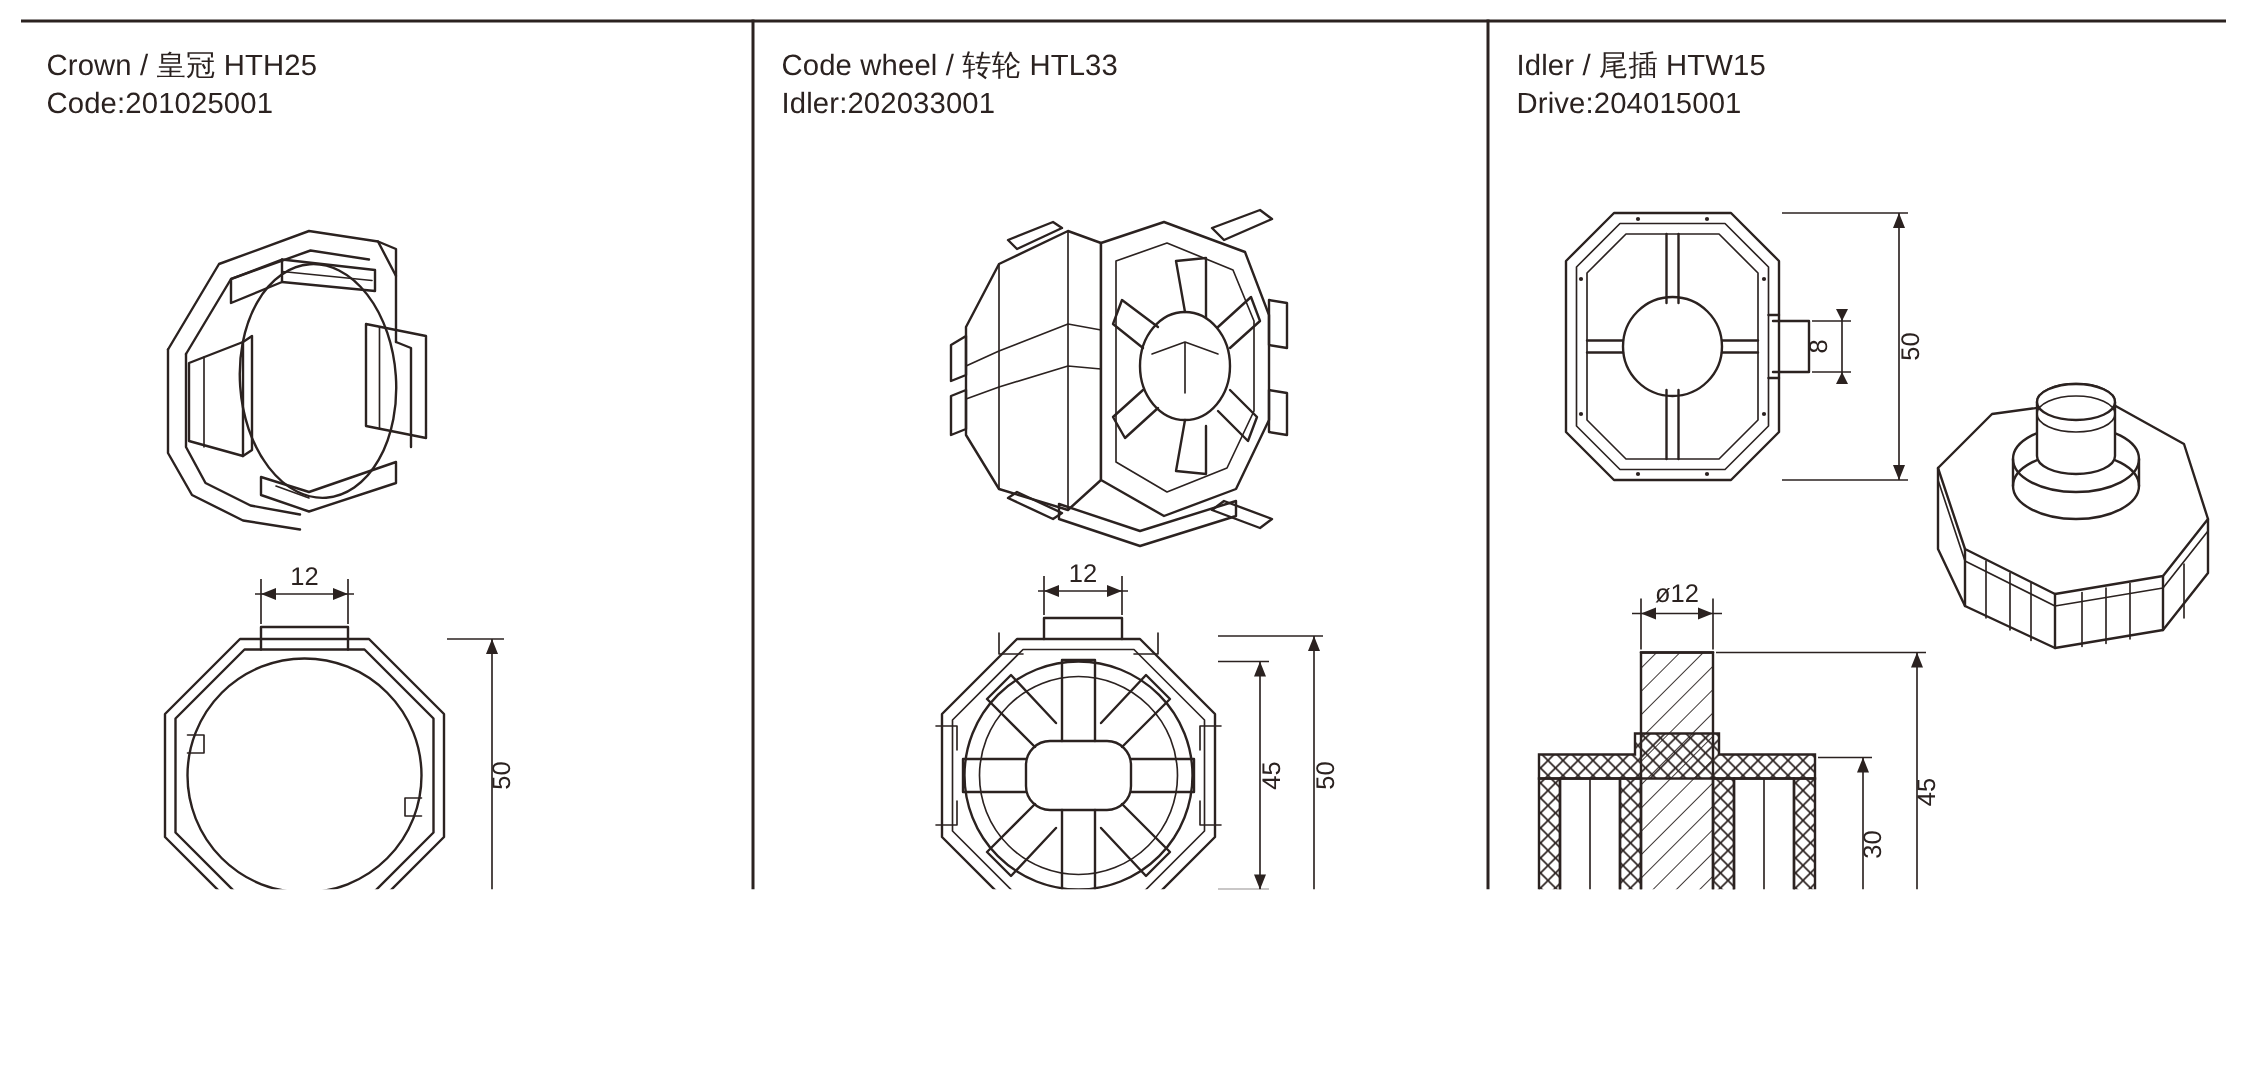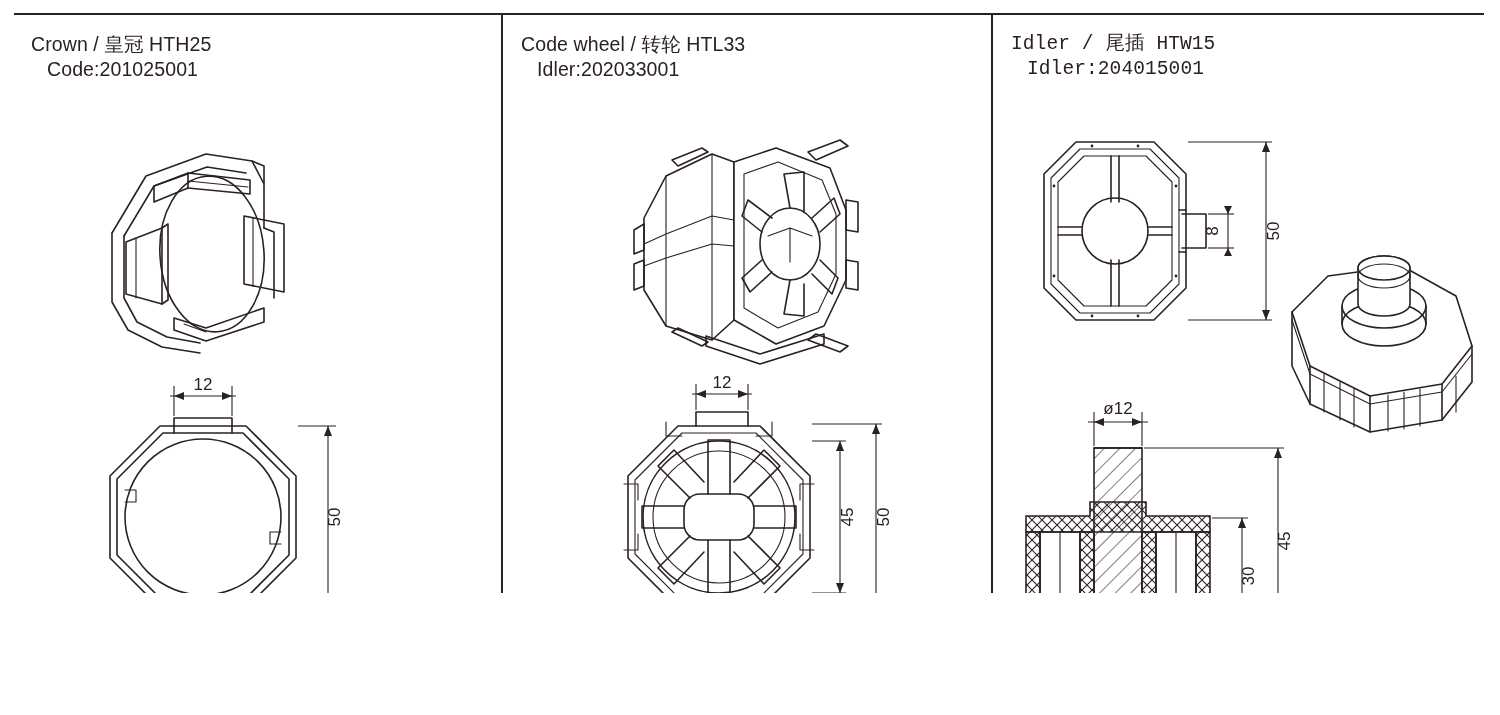--- a/index.html
+++ b/index.html
@@ -43,38 +43,37 @@
   .panel-title {
     position: absolute;
     font-size: 19.5px;
     line-height: 25px;
     letter-spacing: 0.1px;
     white-space: nowrap;
     color: #2b2220;
   }
   .panel-title .code {
     display: block;
-    margin-left: 16px;
   }
   #title-1 { left: 31px;   top: 32px; }
   #title-2 { left: 521px;  top: 32px; }
-  #title-3 { left: 1011px; top: 32px; font-family: Liberation Mono, monospace; }
+  #title-3 { left: 1011px; top: 32px; }
 
   
   .draw {
     position: absolute;
   }
   .draw svg { display: block; overflow: visible; }
 
   #art-crown-3d   { left: 88px;   top: 132px; }
   #art-crown-top  { left: 88px;   top: 378px; }
   #art-wheel-3d   { left: 608px;  top: 140px; }
   #art-wheel-top  { left: 612px;  top: 378px; }
   #art-idler-top  { left: 1030px; top: 126px; }
-  #art-idler-sec  { left: 1022px; top: 390px; }
+  #art-idler-sec  { left: 1022px; top: 377px; }
   #art-idler-3d   { left: 1284px; top: 254px; }
 
   
   .ln  { fill: none; stroke: #2b2220; stroke-width: 1.6; stroke-linejoin: round; stroke-linecap: round; }
   .ln-t{ fill: none; stroke: #2b2220; stroke-width: 1.1; stroke-linejoin: round; stroke-linecap: round; }
   .dim { fill: none; stroke: #2b2220; stroke-width: 1.1; }
   .fillw { fill: #ffffff; stroke: #2b2220; stroke-width: 1.6; stroke-linejoin: round; }
   .dimtext {
     font-family: "Liberation Sans", "DejaVu Sans", sans-serif;
     font-size: 17px;
@@ -94,21 +93,21 @@
   <div class="panel-title" id="title-1">
     <span>Crown / 皇冠 HTH25</span>
     <span class="code">Code:201025001</span>
   </div>
   <div class="panel-title" id="title-2">
     <span>Code wheel / 转轮 HTL33</span>
     <span class="code">Idler:202033001</span>
   </div>
   <div class="panel-title" id="title-3">
     <span>Idler / 尾插 HTW15</span>
-    <span class="code">Idler:204015001</span>
+    <span class="code">Drive:204015001</span>
   </div>
 
   <div class="draw" id="art-crown-3d">
     <svg width="240" height="230" viewBox="0 0 240 230">
       <g>
 
         <path class="ln" d="M24 101 L58 44 L118 22 L164 29 L176 52 L176 96"></path>
         <path class="ln" d="M24 101 L24 170 L40 198 L74 215 L112 221"></path>
 
         <path class="ln" d="M36 104 L66 54 L119 35 L158 41"></path>

